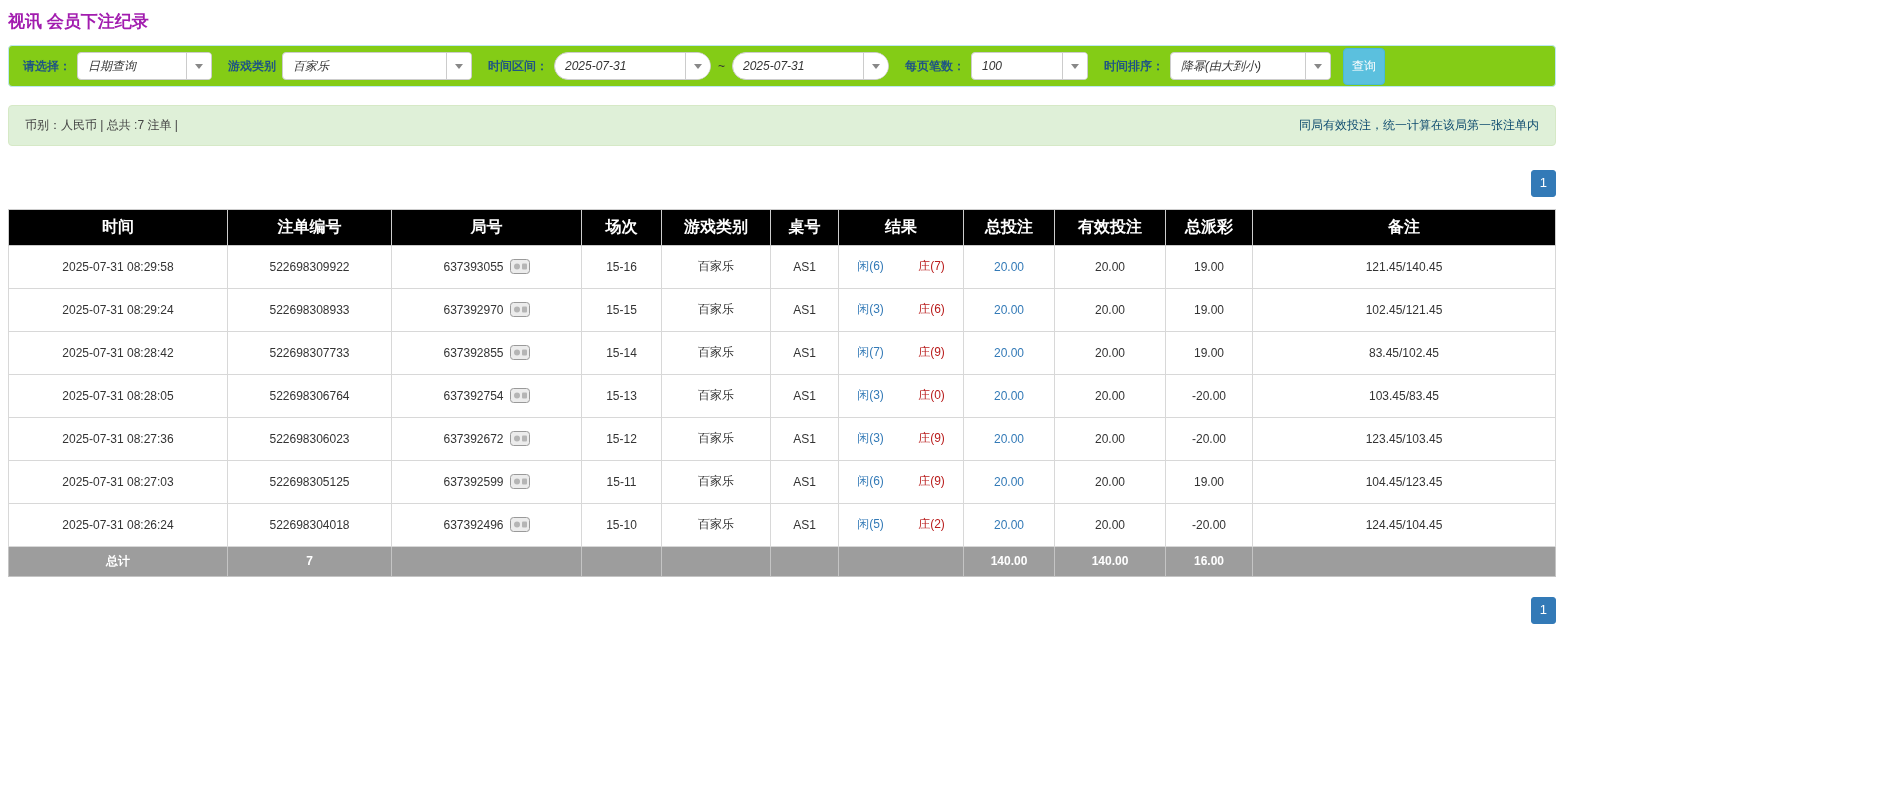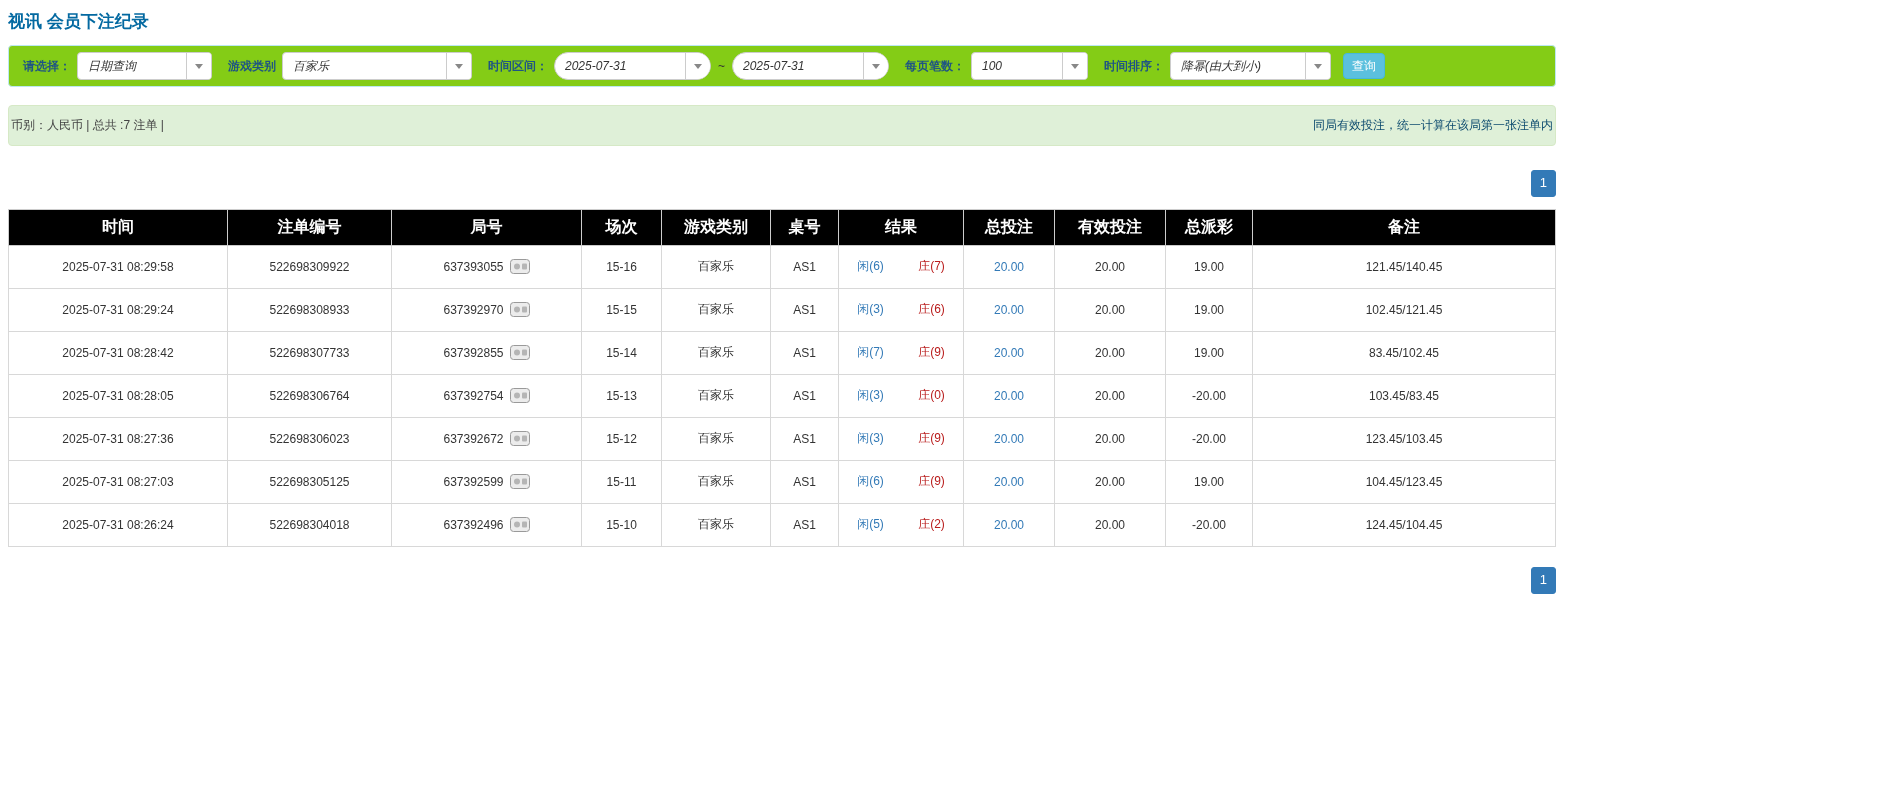--- a/index.html
+++ b/index.html
@@ -9,21 +9,21 @@
     font-family: "Liberation Sans", "DejaVu Sans", sans-serif;
     font-size: 12px;
     color: #333;
   }
   .container { width: 1548px; }
 
   
   .page-title {
     font-size: 17px;
     font-weight: bold;
-    color: #0369a1;
+    color: #a21caf;
     margin: 2px 0 12px 0;
   }
 
   
   .filter-bar {
     background: #84cc16;
     border: 1px solid #bce8f1;
     border-radius: 4px;
     padding: 7px 10px;
     display: flex;
@@ -75,34 +75,34 @@
   .w-date  { width: 157px; border-radius: 14px; }
   .w-pp    { width: 117px; }
   .w-sort  { width: 161px; }
   .tilde { margin: 0 7px; color: #333; }
   .search-btn {
     margin-left: 12px;
     background: #5bc0de;
     border: 1px solid #46b8da;
     color: #fff;
     border-radius: 4px;
-    height: 26px;
+    height: 37px;
     padding: 0 8px;
     font-size: 12px;
     cursor: pointer;
     font-family: Liberation Serif, serif;
   }
 
   
   .info-bar {
     margin-top: 18px;
     background: #dff0d8;
     border: 1px solid #d6e9c6;
     border-radius: 4px;
-    padding: 11px 2px;
+    padding: 11px 16px;
     display: flex;
     justify-content: space-between;
     align-items: center;
   }
   .info-left { color: #444; }
   .info-right { color: #0c4a6e; }
 
   
   .pager { display: flex; justify-content: flex-end; }
   .pager.top { margin: 24px 0 12px 0; }
@@ -409,20 +409,33 @@
             </span></td>
           <td>15-10</td>
           <td class="game-cell">百家乐</td>
           <td>AS1</td>
           <td><span class="player">闲(5)</span> <span class="banker">庄(2)</span></td>
           <td><a class="bet-link" href="#">20.00</a></td>
           <td>20.00</td>
           <td class="neg">-20.00</td>
           <td>124.45/104.45</td>
         </tr>
+        <tr class="sum">
+          <td>总计</td>
+          <td>7</td>
+          <td></td>
+          <td></td>
+          <td></td>
+          <td></td>
+          <td></td>
+          <td>140.00</td>
+          <td>140.00</td>
+          <td>16.00</td>
+          <td></td>
+        </tr>
       </tbody>
   </table>
 
   <div class="pager bottom">
     <span class="page-btn">1</span>
   </div>
 
 </div>
 
 </body></html>

